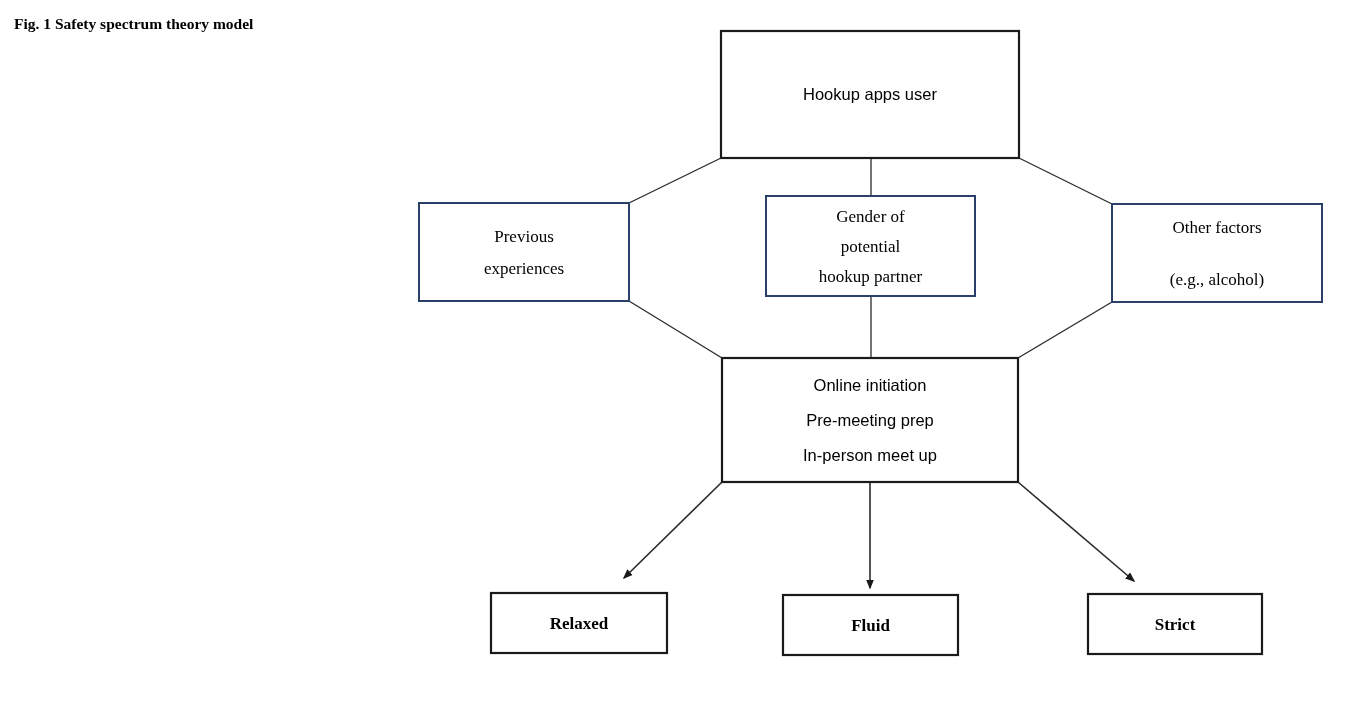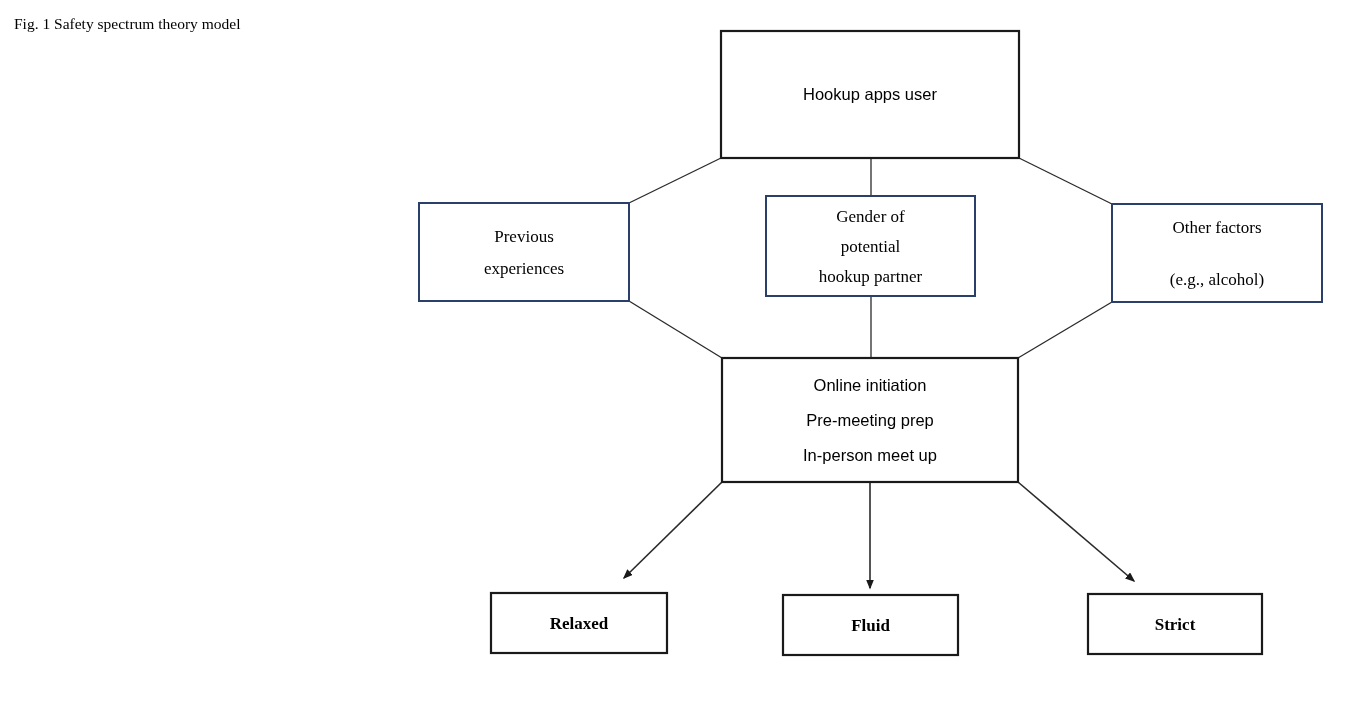--- a/index.html
+++ b/index.html
@@ -18,24 +18,24 @@
     position: absolute;
     left: 14px;
     top: 14px;
     width: 300px;
     font-family: "Liberation Serif", serif;
     font-size: 15.5px;
     line-height: 1.35;
     color: #000000;
   }
   #caption .fig-label {
-    font-weight: normal;
+    font-weight: bold;
   }
   #caption .fig-title {
-    font-weight: normal;
+    font-weight: bold;
   }
   #diagram {
     position: absolute;
     left: 0;
     top: 0;
     width: 1354px;
     height: 704px;
   }
   svg text {
     fill: #000000;

